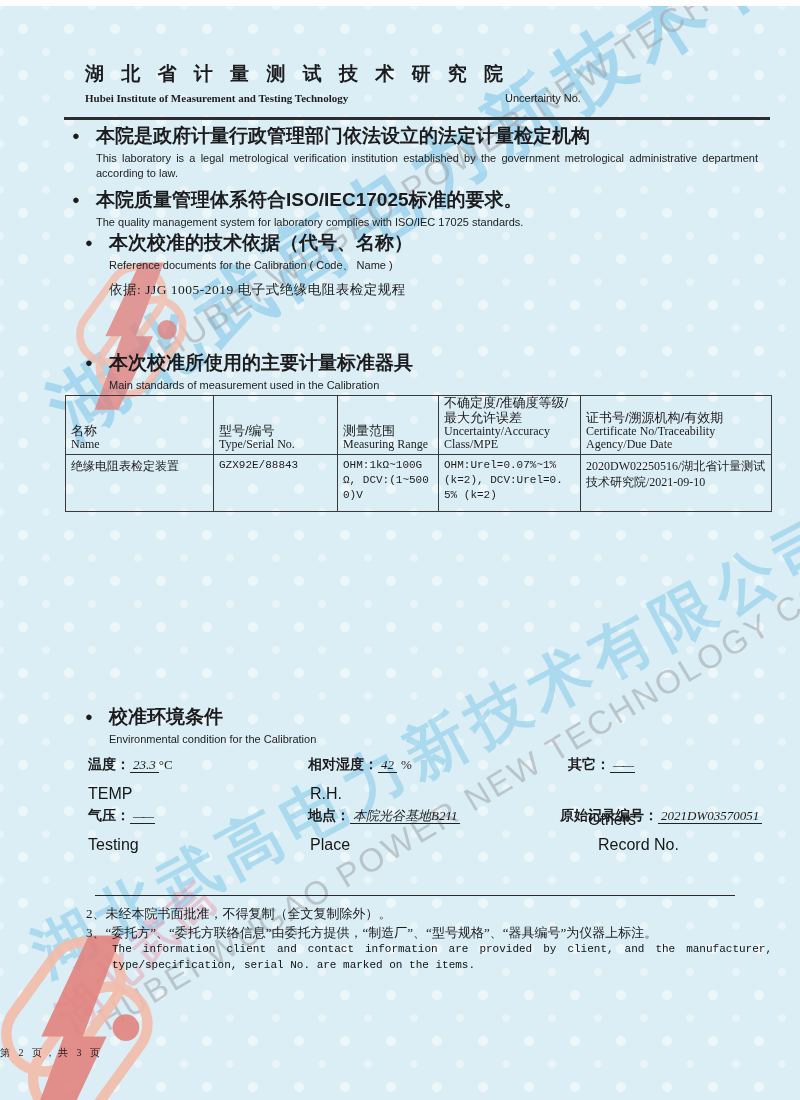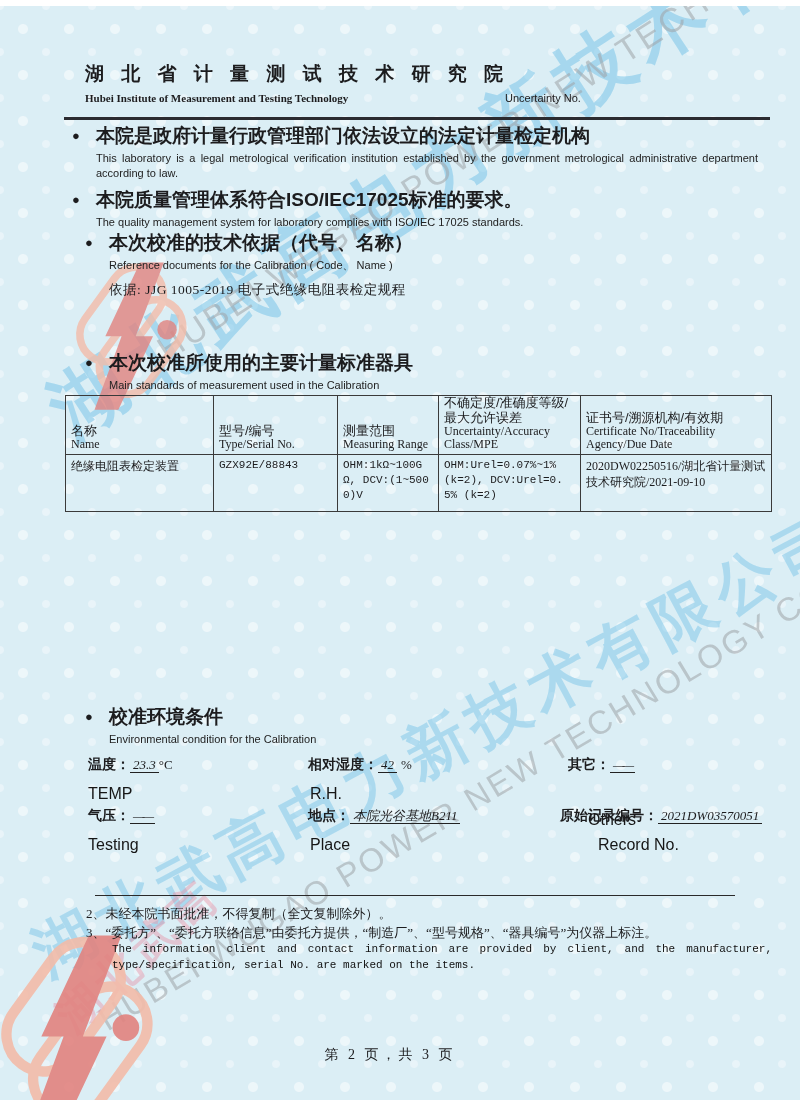--- a/index.html
+++ b/index.html
@@ -72,21 +72,21 @@
   .p-rh{left:308px;top:750px;}    .p-rh-en{left:310px;top:779px;text-align:center;}
   .p-oth{left:568px;top:750px;}   .p-oth-en{left:588px;top:779px;margin-top:26px;}
   .p-pres{left:88px;top:801px;}   .p-pres-en{left:88px;top:830px;}
   .p-place{left:308px;top:801px;} .p-place-en{left:310px;top:830px;}
   .p-rec{left:560px;top:801px;}   .p-rec-en{left:598px;top:830px;}
 
   .notes{position:absolute;left:86px;top:899px;width:692px;}
   .note{margin-bottom:2px;}
   .note-cn{font-family:var(--serif);font-size:13px;line-height:17px;}
   .note-en{font-family:var(--mono);font-size:11px;line-height:16px;margin-left:26px;width:660px;text-align:justify;color:#111;}
-  .footer{position:absolute;left:0;top:1040px;width:780px;text-align:center;font-family:var(--serif);font-size:14px;letter-spacing:3px;}
+  .footer{position:absolute;left:0;top:1040px;width:780px;font-family:var(--serif);font-size:10px;letter-spacing:3px;}
 </style>
 </head>
 <body>
 
 <div class="page">
 
   <div class="wm-layer">
     <div class="wm wm-cn-a">湖北武高电力新技术有限公司</div>
     <div class="wm wm-en-a">HUBEI WUGAO POWER NEW TECHNOLOGY CO..LTD</div>
     <div class="wm wm-cn-b">湖北武高电力新技术有限公司</div>

